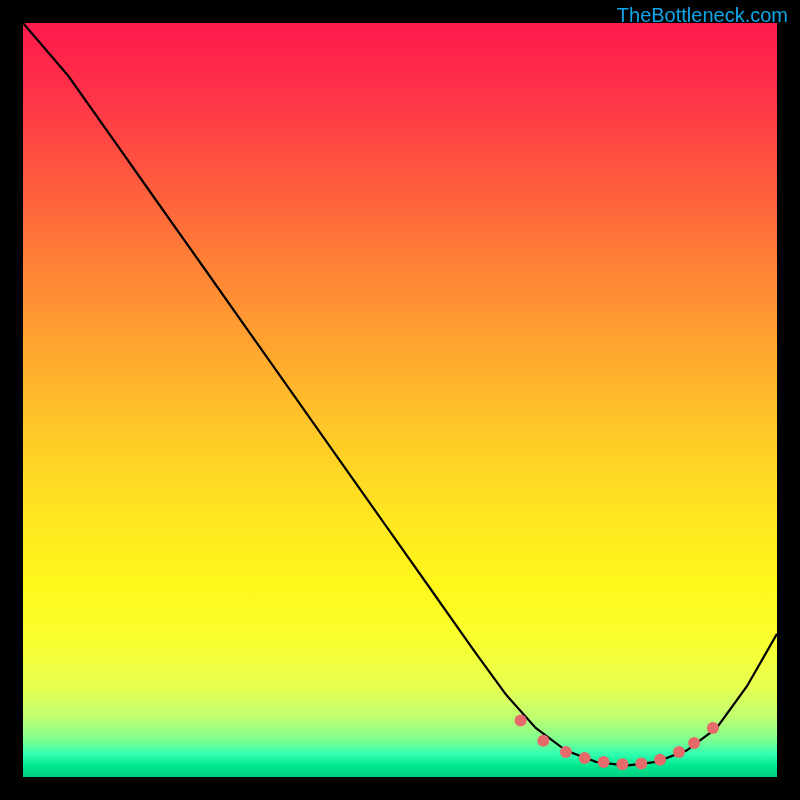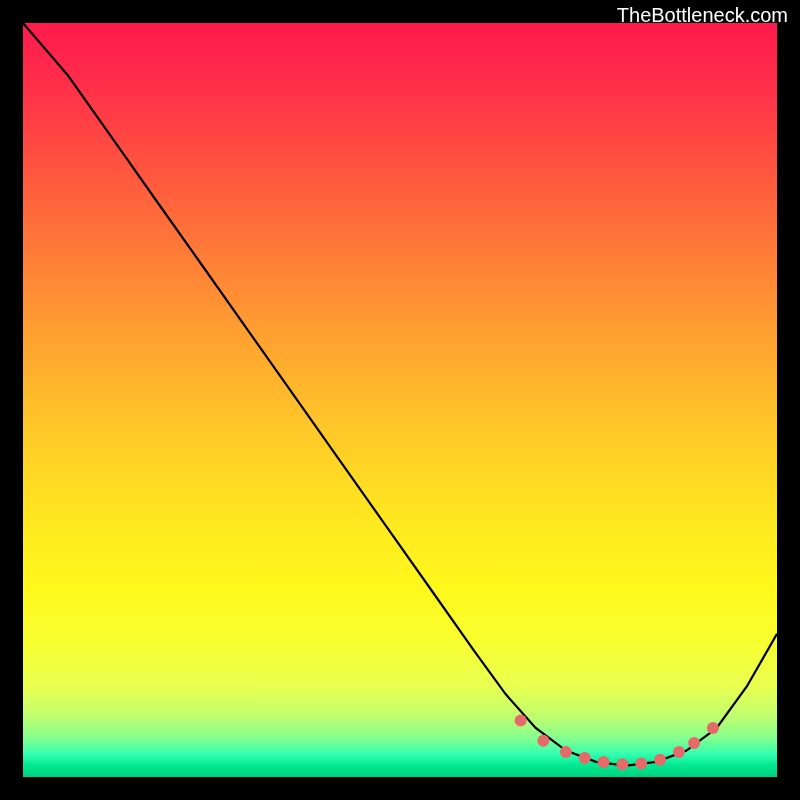--- a/index.html
+++ b/index.html
@@ -7,21 +7,21 @@
     width: 800px;
     height: 800px;
     background: #000;
     position: relative;
     font-family: Arial, sans-serif;
   }
   .watermark {
     position: absolute;
     top: 4px;
     right: 12px;
-    color: #ffffff;
+    color: #0ea5e9;
     font-size: 20px;
     font-weight: 500;
     z-index: 10;
   }
   .plot-area {
     position: absolute;
     left: 23px;
     top: 23px;
     width: 754px;
     height: 754px;

